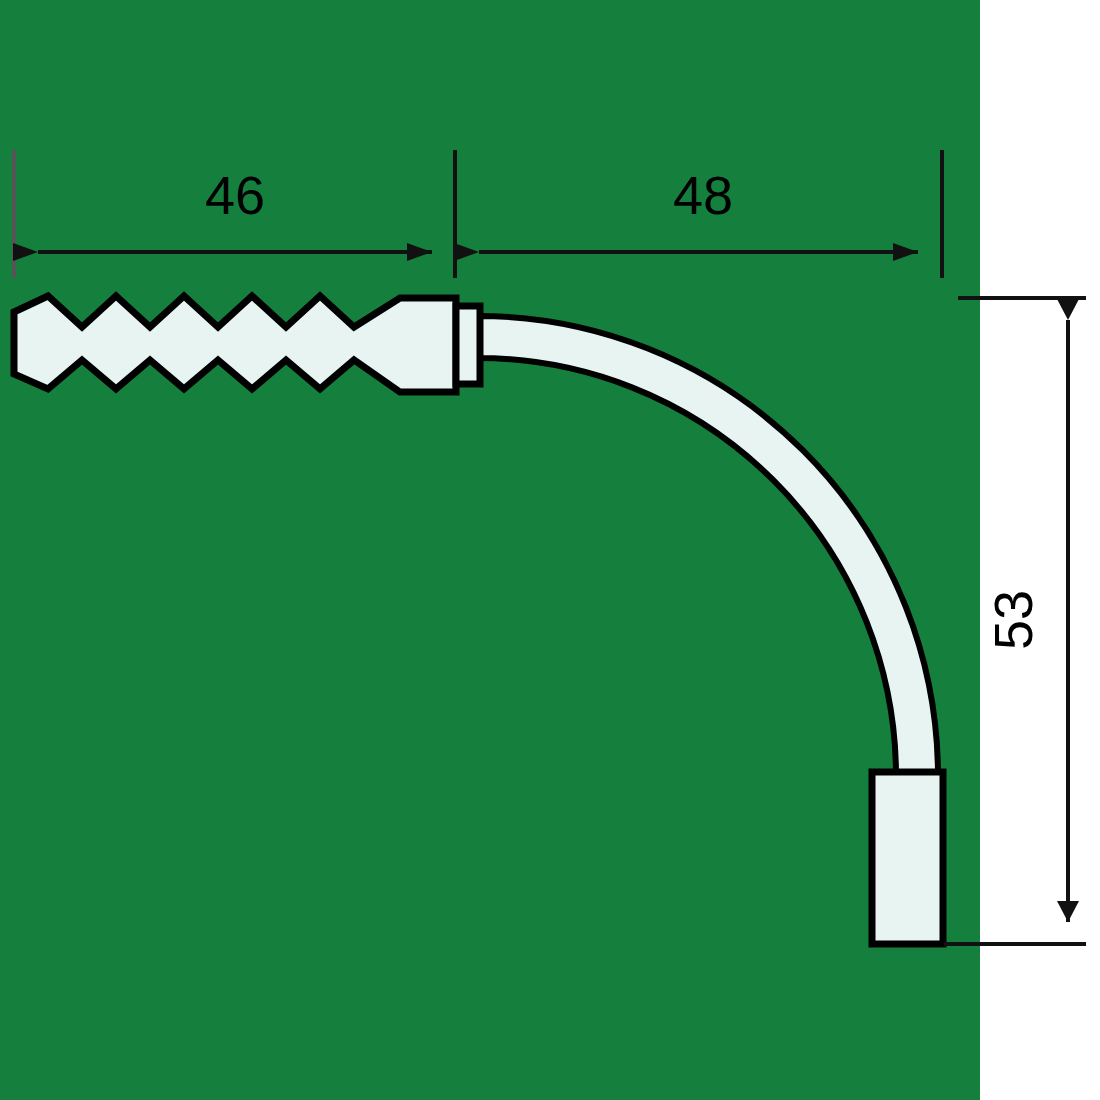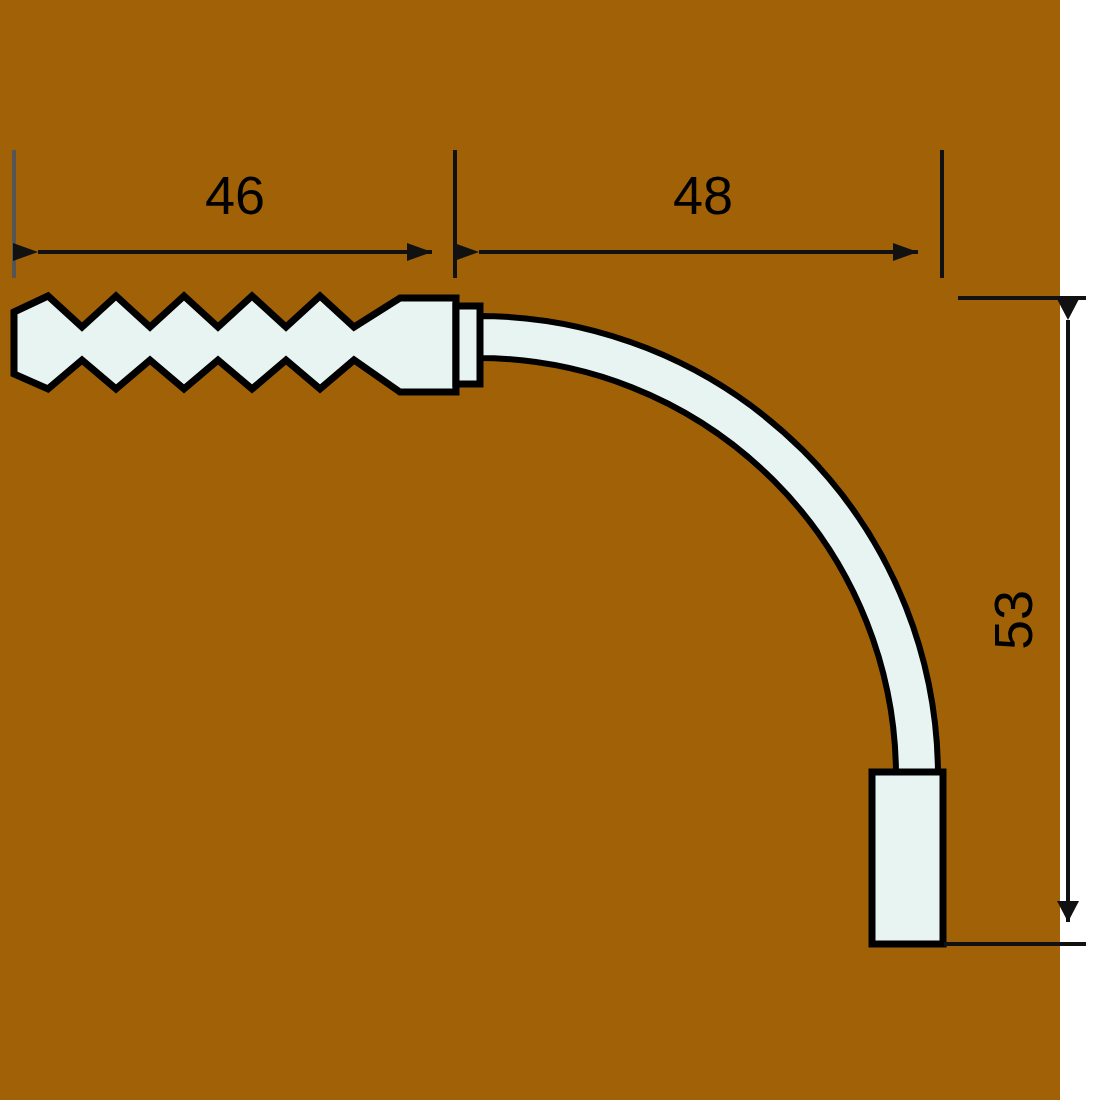--- a/index.html
+++ b/index.html
@@ -8,23 +8,23 @@
     background: #ffffff;
   }
   body {
     width: 1100px;
     height: 1100px;
     font-family: "Liberation Sans", sans-serif;
     overflow: hidden;
   }
   #drawing-root {
     position: relative;
-    width: 1060px;
+    width: 980px;
     height: 1100px;
-    background: #a16207;
+    background: #15803d;
     text-decoration: underline;
   }
   svg#tech-drawing {
     display: block;
     width: 1100px;
     height: 1100px;
   }
   .dim-text {
     font-family: "Liberation Sans", sans-serif;
     font-size: 54px;

